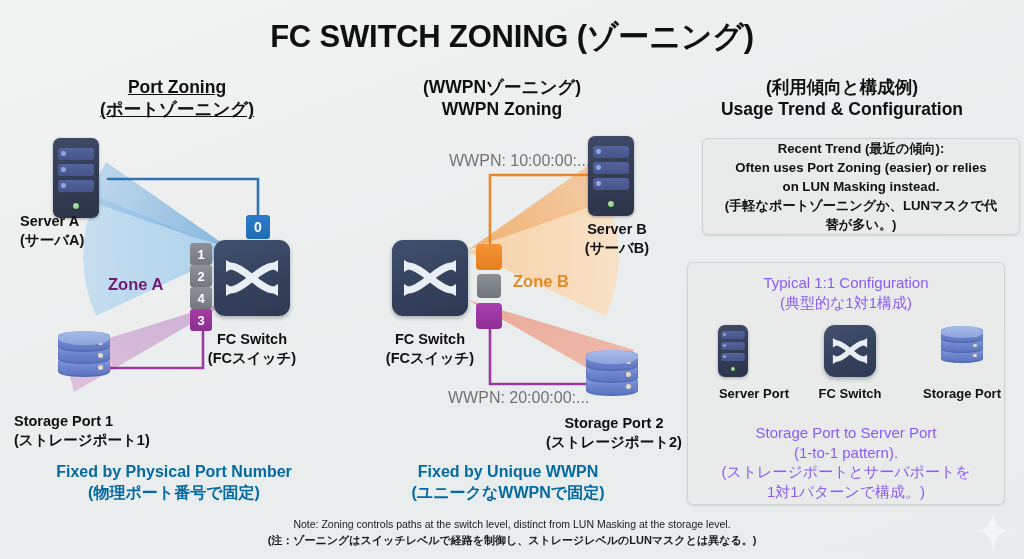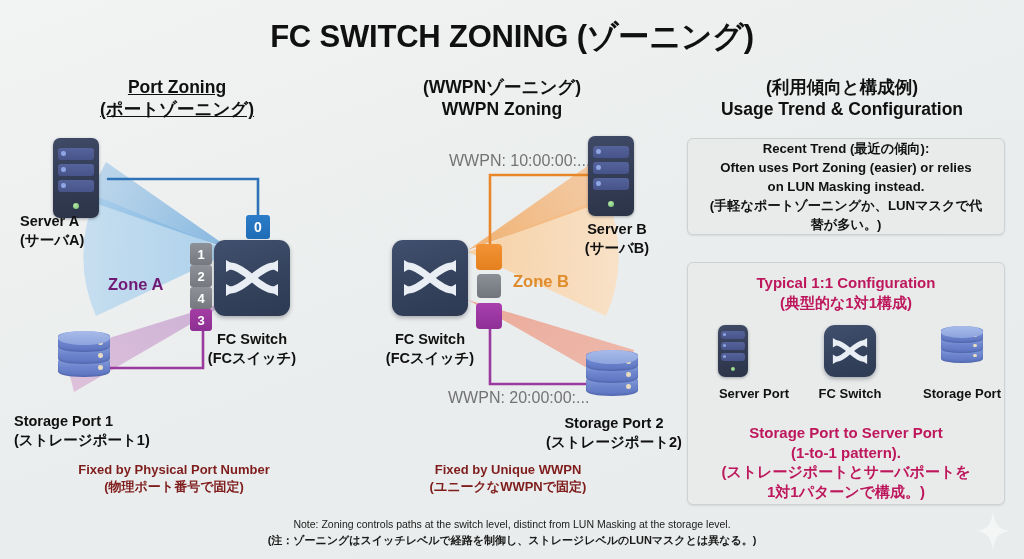--- a/index.html
+++ b/index.html
@@ -136,42 +136,42 @@
   .wwpn-lbl {
     position: absolute;
     font-size: 16px; font-weight: normal;
     color: #737373;
     white-space: nowrap;
   }
 
   .bottom-note {
     position: absolute;
     text-align: center;
-    font-size: 13px; font-weight: bold; line-height: 1.3;
-    color: #7f1d1d;
+    font-size: 16px; font-weight: bold; line-height: 1.3;
+    color: #0369a1;
   }
 
   
   .card {
     position: absolute;
     background: #e9ebeb;
     border: 1px solid #cdd2d2;
     border-radius: 6px;
     box-shadow: 0 1px 2px rgba(120,126,126,.18);
   }
   .card-text {
     text-align: center;
     font-size: 13.2px; font-weight: bold; line-height: 1.44;
     color: #111;
     padding: 0 8px;
   }
   .card-title {
     text-align: center;
-    font-size: 15px; font-weight: bold; line-height: 1.3;
-    color: #be185d;
+    font-size: 15px; font-weight: normal; line-height: 1.3;
+    color: #8b5cf6;
   }
   .mini-lbl {
     position: absolute;
     text-align: center;
     font-size: 13px; font-weight: bold;
     color: #111;
     white-space: nowrap;
   }
 
   
@@ -417,21 +417,21 @@
   <div class="cap-lbl c" style="left:524px; top:414px; width:180px;">
     <div>Storage Port 2</div>
     <div>(ストレージポート2)</div>
   </div>
 
   <div class="bottom-note" style="left:348px; top:462px; width:320px;">
     <div>Fixed by Unique WWPN</div>
     <div>(ユニークなWWPNで固定)</div>
   </div>
 
-  <div class="card" style="left:687px; top:138px; width:318px; height:97px; display:flex; align-items:center; justify-content:center;">
+  <div class="card" style="left:702px; top:138px; width:318px; height:97px; display:flex; align-items:center; justify-content:center;">
     <div class="card-text">
       <div>Recent Trend (最近の傾向):</div>
       <div>Often uses Port Zoning (easier) or relies</div>
       <div>on LUN Masking instead.</div>
       <div>(手軽なポートゾーニングか、LUNマスクで代</div>
       <div>替が多い。)</div>
     </div>
   </div>
 
   <div class="card" style="left:687px; top:262px; width:318px; height:243px;">

